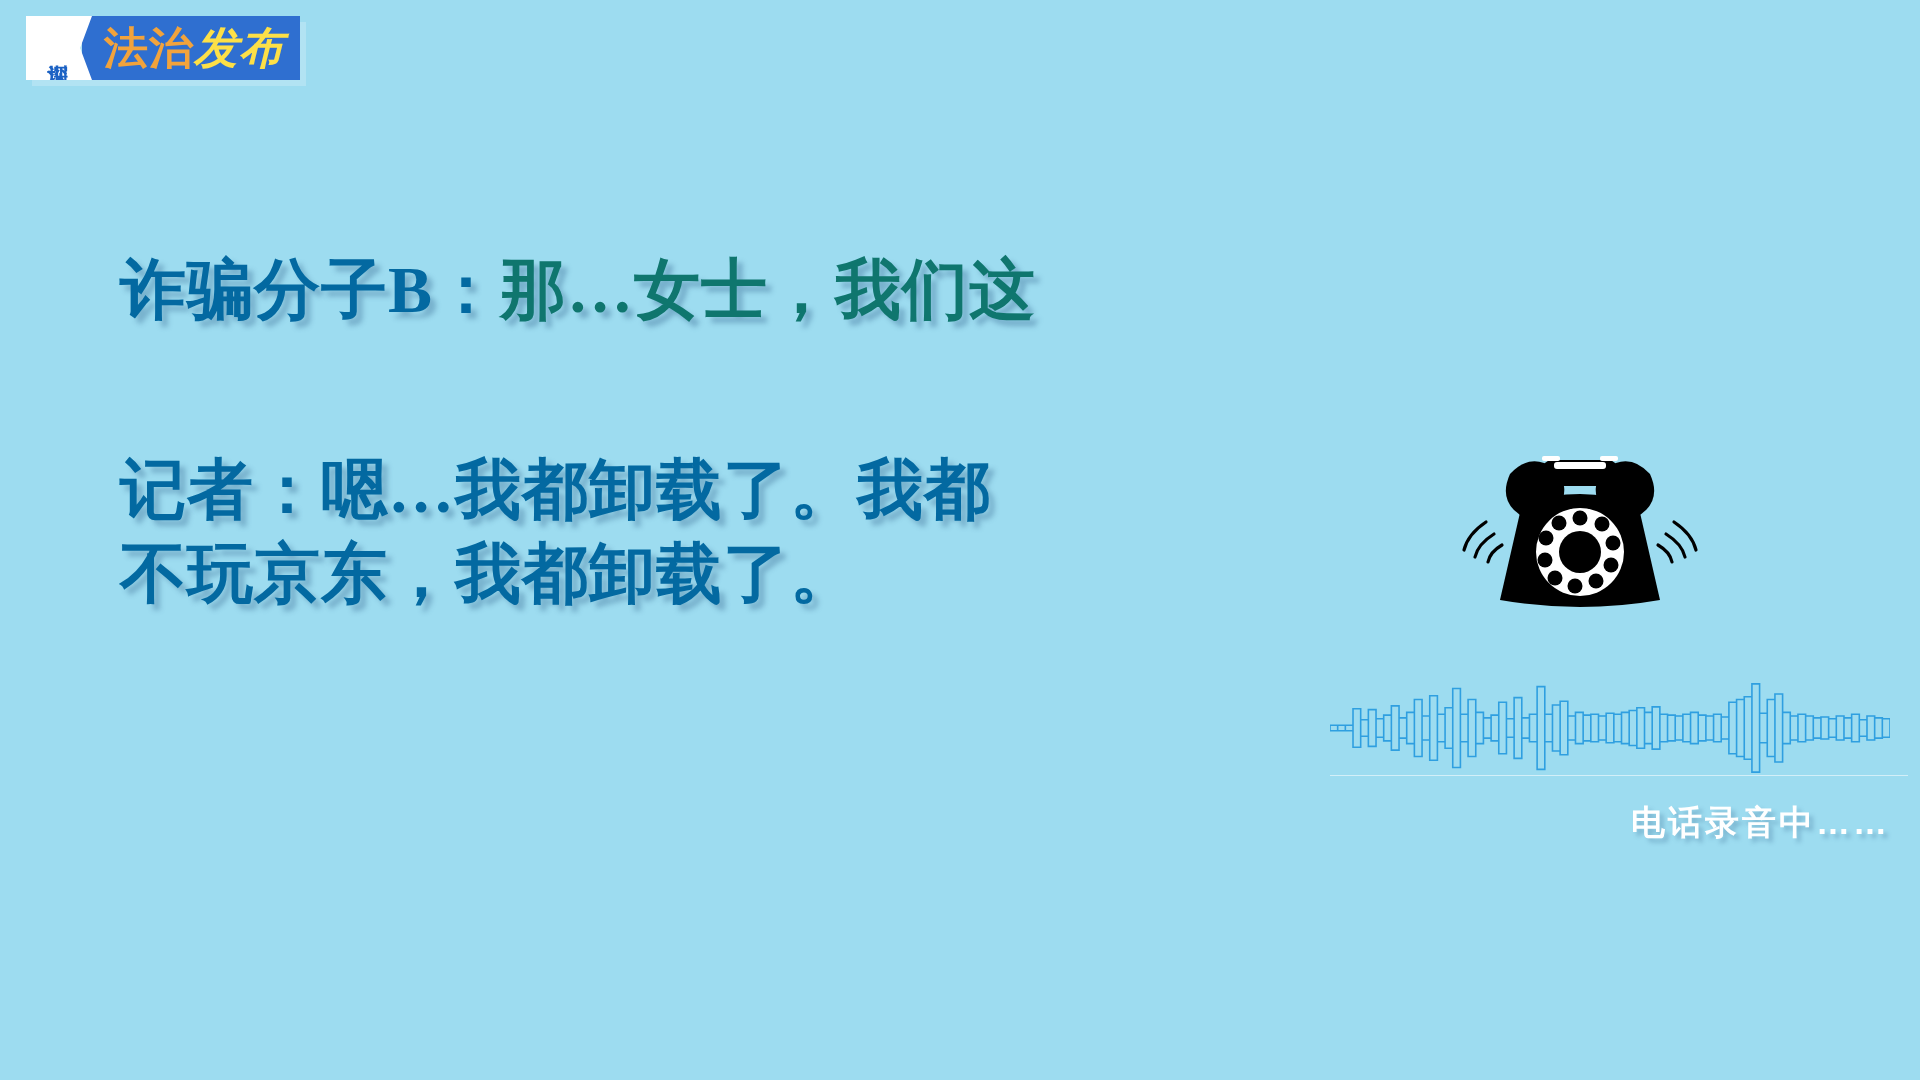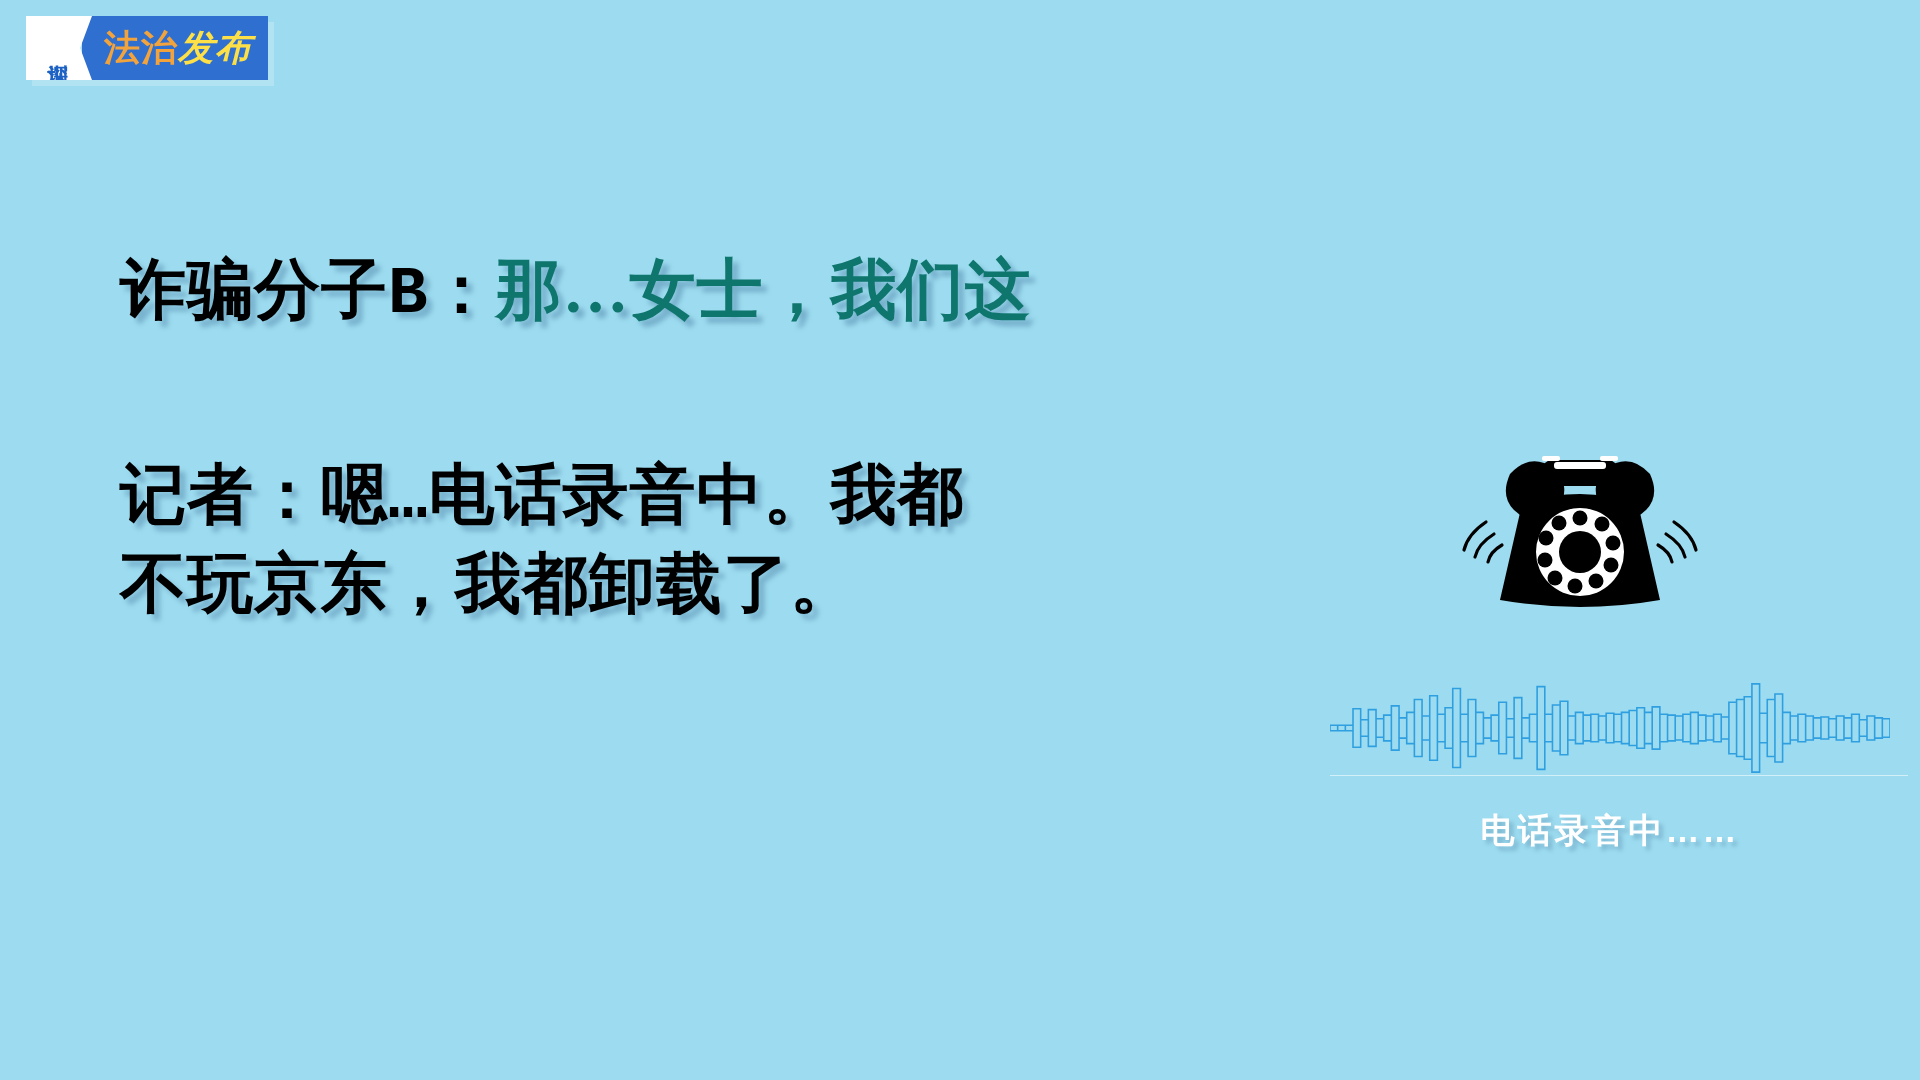--- a/index.html
+++ b/index.html
@@ -58,21 +58,21 @@
     display: flex;
     align-items: center;
     padding: 0 16px 0 22px;
     margin-left: -10px;
     position: relative;
     z-index: 1;
   }
   #logo .logo-right .seg {
     font-family: "Liberation Sans", sans-serif;
     font-weight: bold;
-    font-size: 36px;
+    font-size: 44px;
     line-height: 1;
     letter-spacing: 1px;
     white-space: nowrap;
   }
   #logo .logo-right .seg.orange { color: #f2a33c; }
   #logo .logo-right .seg.white  { color: #fde047; font-style: italic; }
 
   
   #dialogue {
     position: absolute;
@@ -84,23 +84,22 @@
   .para + .para { margin-top: 116px; }
   .line {
     font-family: "Liberation Serif", "DejaVu Serif", serif;
     font-weight: bold;
     font-size: 66px;
     line-height: 84px;
     white-space: nowrap;
     letter-spacing: 1px;
   }
   .t-white {
-    color: #000000;
+    color: #0369a1;
     text-shadow: 6px 6px 5px rgba(60,110,150,0.38);
-    font-family: Liberation Mono, monospace;
   }
   .t-blue {
     color: #0f766e;
     text-shadow: 6px 6px 5px rgba(60,110,150,0.40);
   }
 
   
   #recording-panel {
     position: absolute;
     left: 1330px;
@@ -130,29 +129,28 @@
     top: 345px;
     width: 578px;
     height: 1px;
     background: rgba(255,255,255,0.55);
   }
   #recording-caption {
     position: absolute;
     left: 0px;
     top: 370px;
     width: 560px;
-    text-align: center;
+    text-align: right;
     font-family: "Liberation Sans", "DejaVu Sans", sans-serif;
     font-weight: bold;
     font-size: 34px;
     color: #ffffff;
     letter-spacing: 3px;
     text-shadow: 4px 4px 4px rgba(60,110,150,0.35);
     white-space: nowrap;
-    margin-top: 8px;
   }
 </style>
 </head>
 <body style="background: rgb(157, 220, 240);">
 
 <div id="logo">
   <div class="logo-left">
     <span>深圳</span>
   </div>
   <div class="logo-right">
@@ -164,21 +162,21 @@
 <div id="dialogue">
 
   <div class="para">
     <div class="line">
       <span class="t-white">诈骗分子B：</span><span class="t-blue">那…女士，我们这</span>
     </div>
   </div>
 
   <div class="para">
     <div class="line">
-      <span class="t-white">记者：</span><span class="t-white">嗯…电话录音中。我都</span>
+      <span class="t-white">记者：</span><span class="t-white">嗯…我都卸载了。我都</span>
     </div>
     <div class="line">
       <span class="t-white">不玩京东，我都卸载了。</span>
     </div>
   </div>
 
 </div>
 
 <div id="recording-panel">
 

